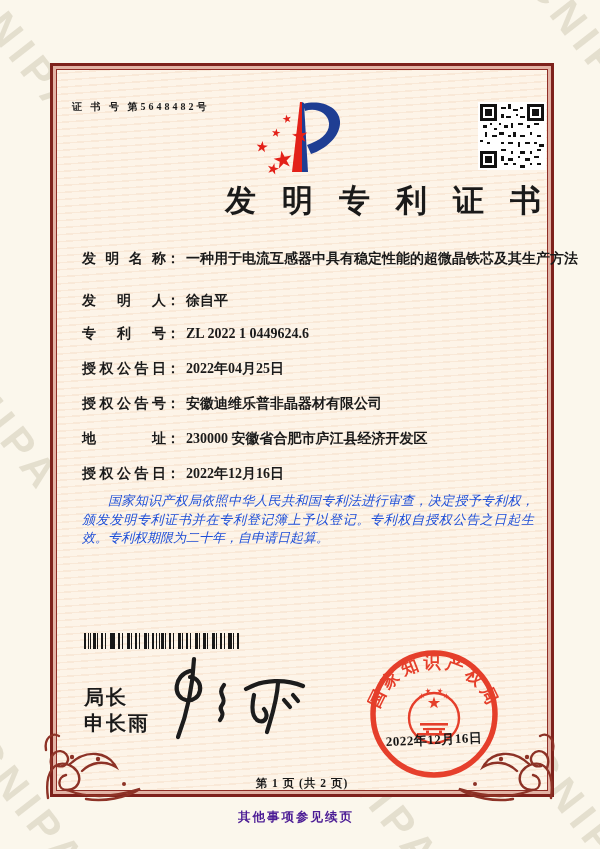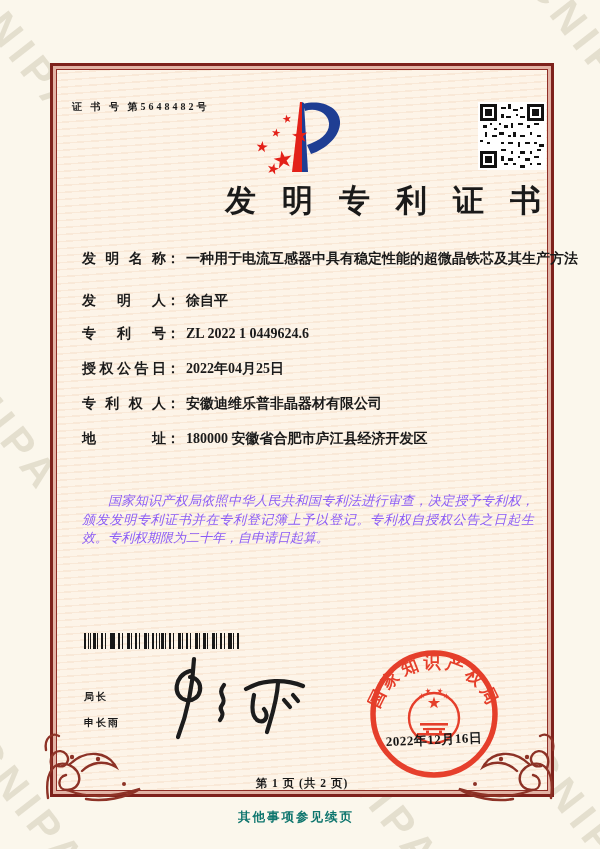--- a/index.html
+++ b/index.html
@@ -21,34 +21,34 @@
   .certno{left:61px;top:100px;font-size:10px;font-weight:bold;letter-spacing:3px;margin-left:11px;}
   .title{left:50px;top:180px;width:504px;text-align:right;font-size:31px;font-weight:bold;
          letter-spacing:26px;transform:translateX(13px);white-space:nowrap;}
   
   .frow{left:82px;font-size:14px;font-weight:bold;white-space:nowrap;}
   .flabel{display:inline-block;width:84px;text-align:justify;text-align-last:justify;vertical-align:top;}
   .fvalue{margin-left:6px;}
   .fgroup2{position:absolute;left:223px;top:0;white-space:nowrap;}
   
   .legal{left:82px;top:492px;width:452px;font-size:13px;line-height:18.6px;
-         font-style:italic;text-align:justify;color:#8b5cf6;}
+         font-style:italic;text-align:justify;color:#1d4ed8;}
   .legal p{margin:0;text-indent:2em;}
   .barcode{left:84px;top:633px;width:157px;height:16px;
     background-image:
       repeating-linear-gradient(90deg,#181818 0 2px,rgba(0,0,0,0) 2px 4px,#181818 4px 5px,rgba(0,0,0,0) 5px 9px,#181818 9px 12px,rgba(0,0,0,0) 12px 13px,#181818 13px 14px,rgba(0,0,0,0) 14px 17px),
       repeating-linear-gradient(90deg,rgba(0,0,0,0) 0 6px,#181818 6px 7px,rgba(0,0,0,0) 7px 23px);}
   .director{left:84px;top:684px;font-family:"Liberation Sans",sans-serif;
-            font-weight:bold;font-size:10px;line-height:26px;letter-spacing:2px;}
+            font-weight:bold;font-size:20px;line-height:26px;letter-spacing:2px;}
   .sig{left:160px;top:653px;}
   .seal{left:367px;top:647px;}
   .sealdate{left:362px;top:731px;width:144px;text-align:center;font-size:13px;font-weight:bold;
             color:#161616;transform:rotate(-2.5deg);letter-spacing:0.5px;}
   .pagenum{left:50px;top:776px;width:504px;text-align:center;font-size:11.5px;font-weight:bold;letter-spacing:1px;}
-  .footnote{left:238px;top:809px;font-size:12.5px;font-weight:bold;letter-spacing:2px;color:#0f766e;}
+  .footnote{left:238px;top:809px;font-size:12.5px;font-weight:bold;letter-spacing:2px;color:#4c1d95;}
   .orn{pointer-events:none;}
   .orn-left{left:36px;top:710px;}
   .orn-right{left:448px;top:710px;transform:scaleX(-1);}
   .qr{left:478px;top:102px;background:#fff;}
 </style>
 </head>
 <body>
 
 <div class="page">
 
@@ -107,26 +107,27 @@
   <div class="abs frow" style="top:292px">
     <span class="flabel">发明人</span><span>：</span><span class="fvalue">徐自平</span>
   </div>
   <div class="abs frow" style="top:325px">
     <span class="flabel">专利号</span><span>：</span><span class="fvalue">ZL 2022 1 0449624.6</span>
   </div>
   <div class="abs frow" style="top:360px">
     <span class="flabel">授权公告日</span><span>：</span><span class="fvalue">2022年04月25日</span>
   </div>
   <div class="abs frow" style="top:395px">
-    <span class="flabel">专利权人</span><span>：</span><span class="fvalue">安徽迪维乐普非晶器材有限公司</span>
+    <span class="flabel">授权公告号</span><span>：</span><span class="fvalue">安徽迪维乐普非晶器材有限公司</span>
   </div>
   <div class="abs frow" style="top:430px">
-    <span class="flabel">地址</span><span>：</span><span class="fvalue">180000 安徽省合肥市庐江县经济开发区</span>
+    <span class="flabel">地址</span><span>：</span><span class="fvalue">230000 安徽省合肥市庐江县经济开发区</span>
   </div>
   <div class="abs frow" style="top:465px;width:452px">
+    <span><span class="flabel">授权公告日</span><span>：</span><span class="fvalue">2022年12月16日</span></span>
   </div>
 
   <div class="abs legal">
     <p>国家知识产权局依照中华人民共和国专利法进行审查，决定授予专利权，颁发发明专利证书并在专利登记簿上予以登记。专利权自授权公告之日起生效。专利权期限为二十年，自申请日起算。</p>
   </div>
 
   <div class="abs barcode"></div>
 
   <div class="abs director">
     <div>局长</div>

